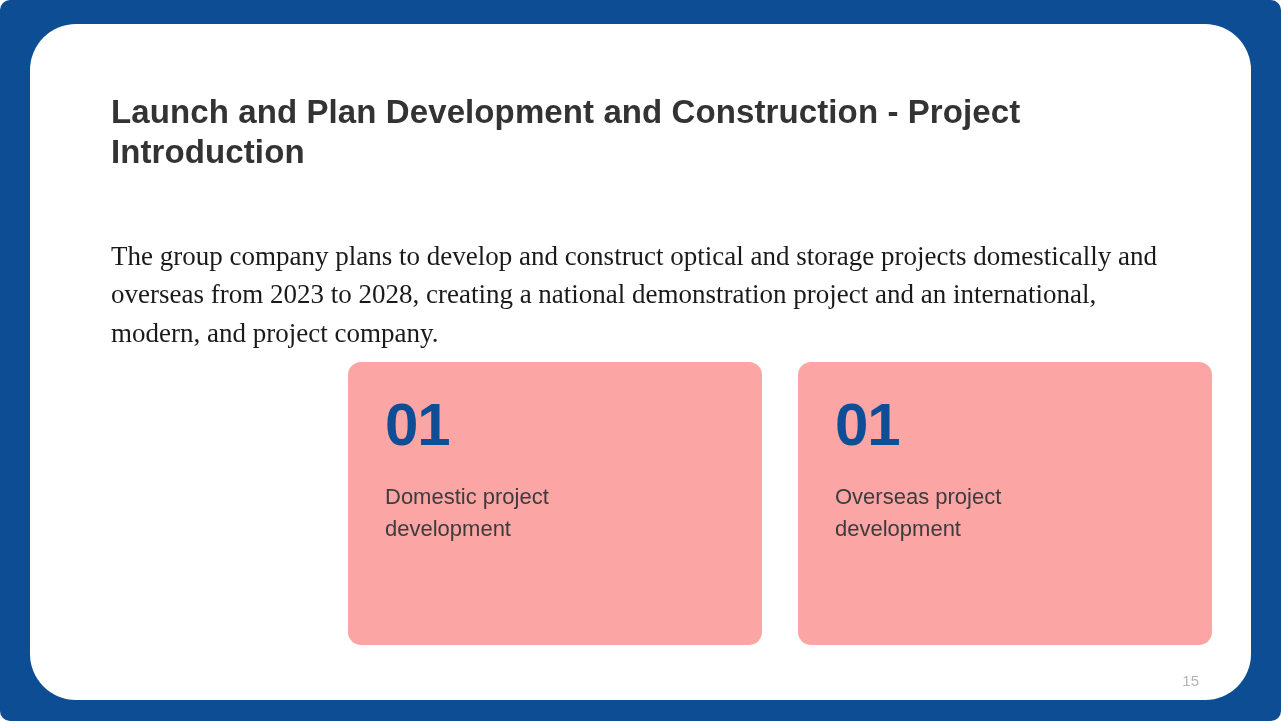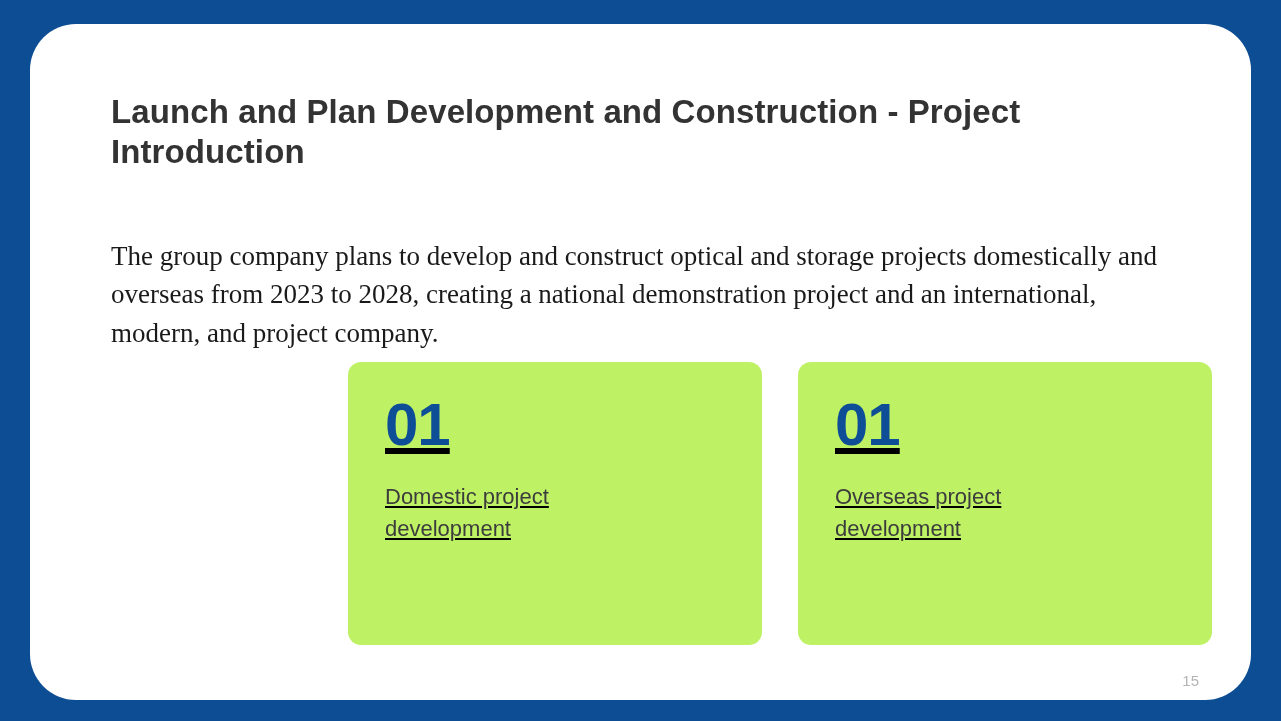--- a/index.html
+++ b/index.html
@@ -12,20 +12,21 @@
     overflow: hidden;
     font-family: "Liberation Sans", sans-serif;
   }
 
   .slide {
     position: relative;
     width: 1281px;
     height: 721px;
     background: #0c4d93;
     box-sizing: border-box;
+    border-radius: 10px;
   }
 
   .panel {
     position: absolute;
     left: 30px;
     top: 24px;
     width: 1221px;
     height: 676px;
     background: #ffffff;
     border-radius: 46px;
@@ -62,25 +63,24 @@
     left: 318px;
     top: 338px;
     width: 866px;
     display: flex;
     gap: 36px;
   }
 
   .card {
     width: 414px;
     height: 283px;
-    background: #bef264;
+    background: #fca5a5;
     border-radius: 13px;
     box-sizing: border-box;
     padding: 33px 7px 0 37px;
-    text-decoration: underline;
   }
 
   .card-number {
     font-size: 60px;
     font-weight: bold;
     color: #0e4e96;
     line-height: 1;
     letter-spacing: -1px;
     margin: 0 0 26px 0;
   }

